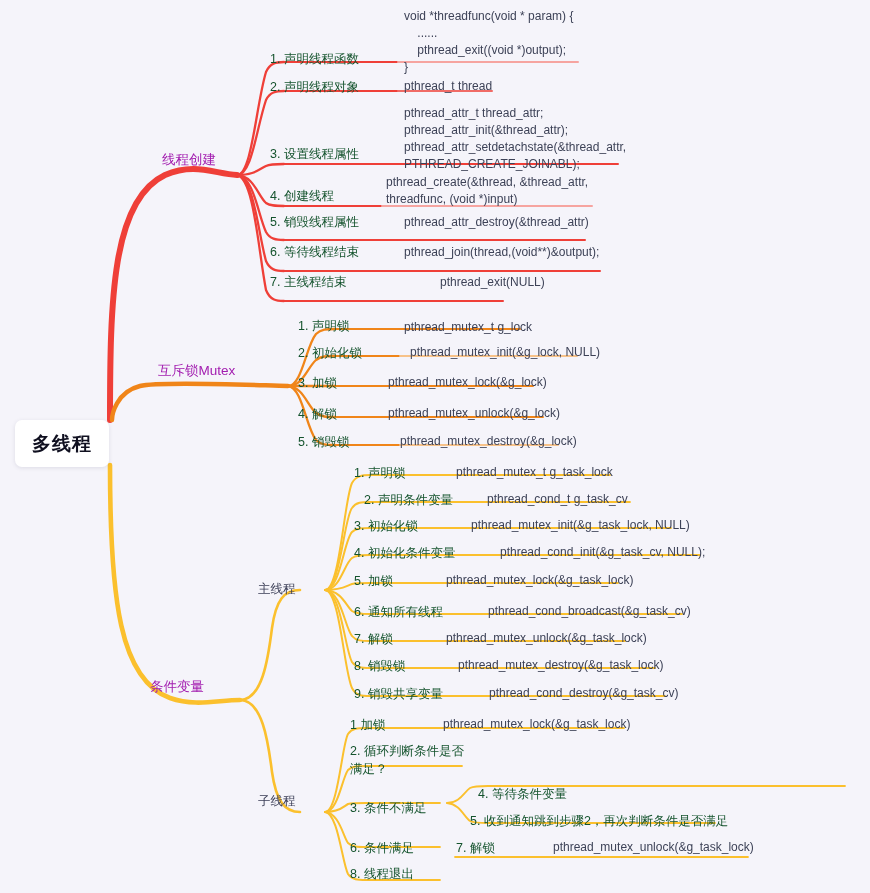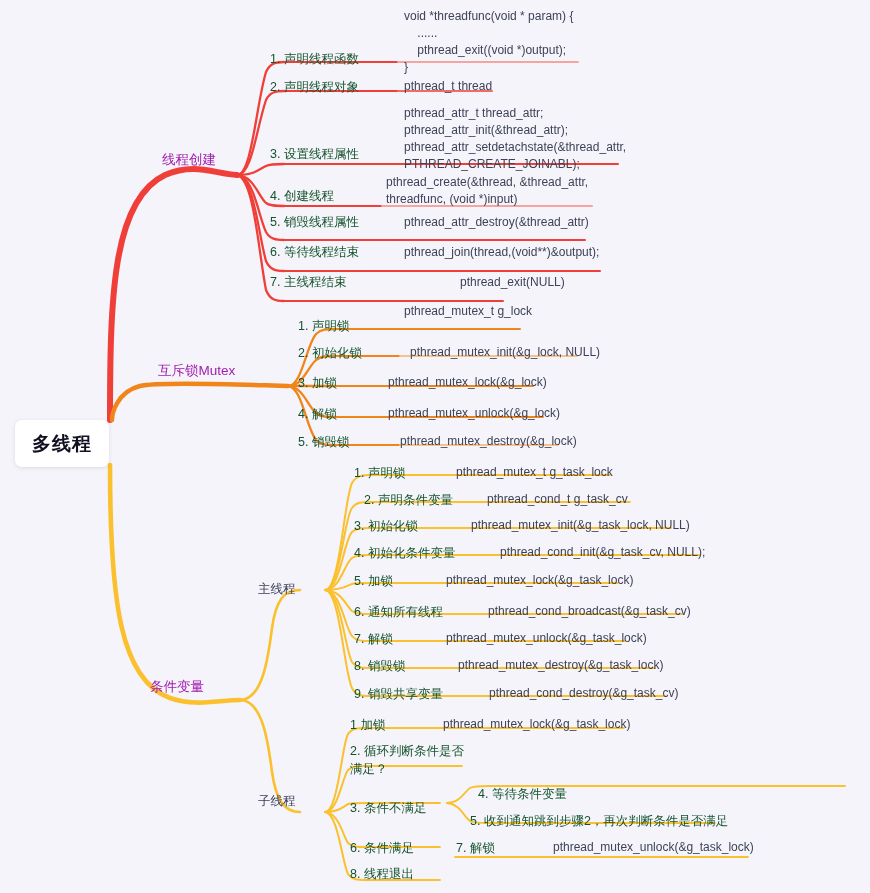--- a/index.html
+++ b/index.html
@@ -194,26 +194,26 @@
   <div class="node code multi" style="left:386px;top:174px;">pthread_create(&amp;thread, &amp;thread_attr,
 threadfunc, (void *)input)</div>
 
   <div class="node step" style="left:270px;top:214px;">5. 销毁线程属性</div>
   <div class="node code" style="left:404px;top:215px;">pthread_attr_destroy(&amp;thread_attr)</div>
 
   <div class="node step" style="left:270px;top:244px;">6. 等待线程结束</div>
   <div class="node code" style="left:404px;top:245px;">pthread_join(thread,(void**)&amp;output);</div>
 
   <div class="node step" style="left:270px;top:274px;">7. 主线程结束</div>
-  <div class="node code" style="left:424px;top:275px;padding-left:36px;">pthread_exit(NULL)</div>
+  <div class="node code" style="left:404px;top:275px;padding-left:36px;">pthread_exit(NULL)</div>
 
   <div class="node topic" style="left:158px;top:362px;">互斥锁Mutex</div>
 
   <div class="node step" style="left:298px;top:318px;">1. 声明锁</div>
-  <div class="node code" style="left:404px;top:304px;">pthread_mutex_t g_lock</div>
+  <div class="node code" style="left:404px;top:320px;">pthread_mutex_t g_lock</div>
 
   <div class="node step" style="left:298px;top:345px;">2. 初始化锁</div>
   <div class="node code" style="left:410px;top:345px;">pthread_mutex_init(&amp;g_lock, NULL)</div>
 
   <div class="node step" style="left:298px;top:375px;">3. 加锁</div>
   <div class="node code" style="left:388px;top:375px;">pthread_mutex_lock(&amp;g_lock)</div>
 
   <div class="node step" style="left:298px;top:406px;">4. 解锁</div>
   <div class="node code" style="left:388px;top:406px;">pthread_mutex_unlock(&amp;g_lock)</div>
 

